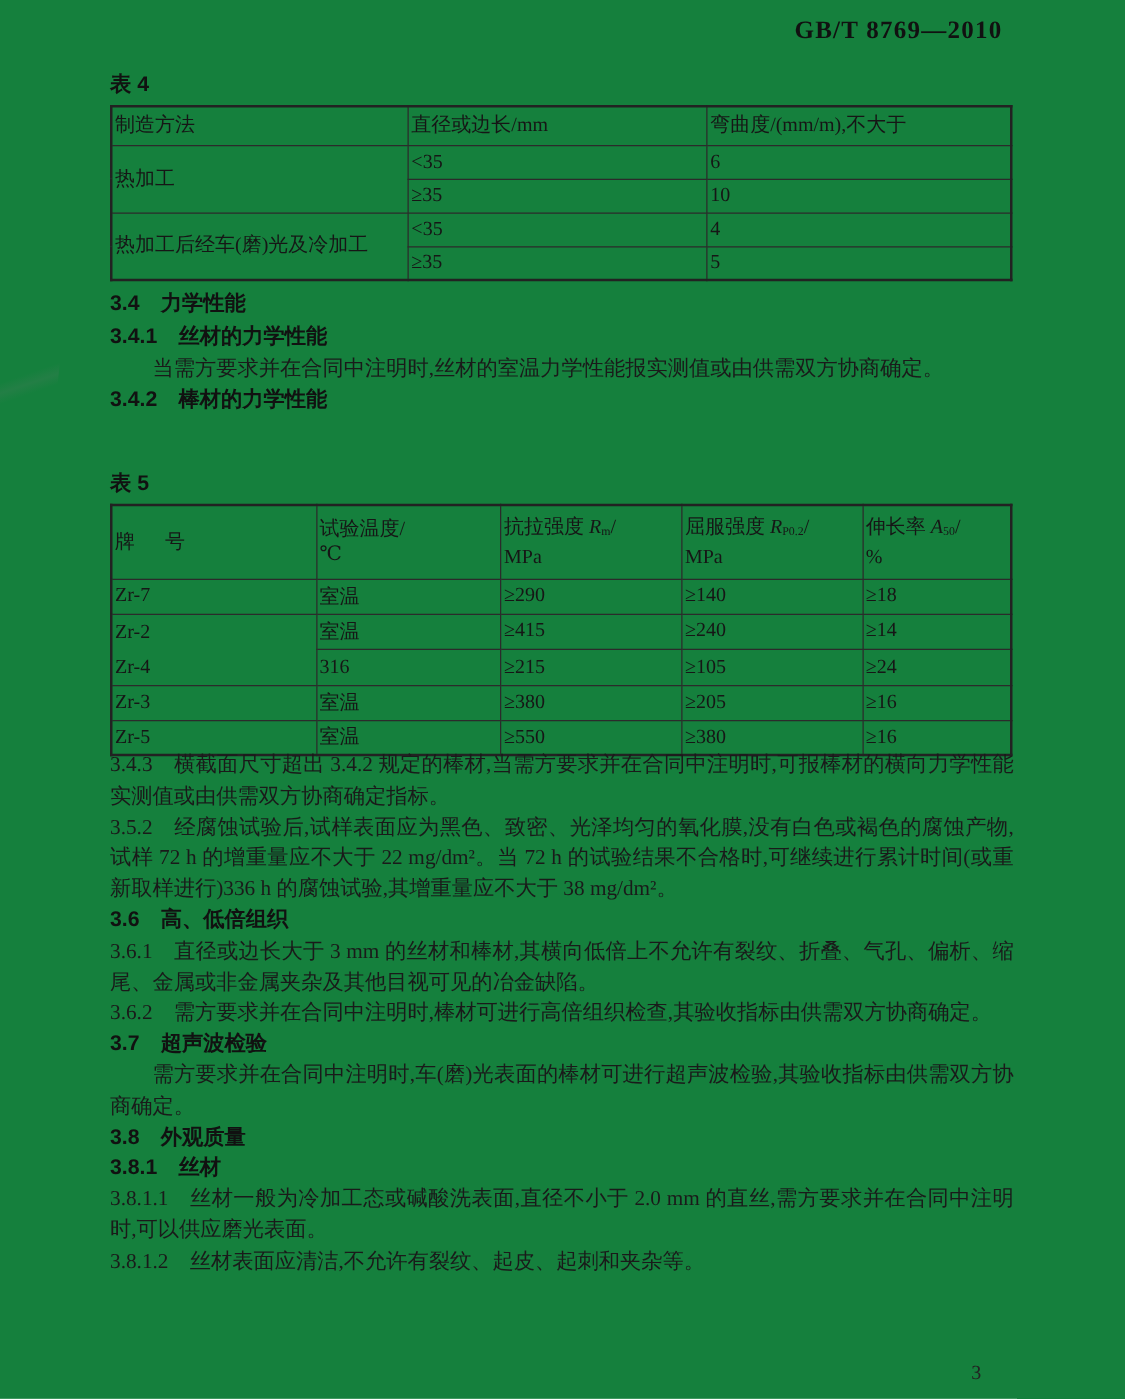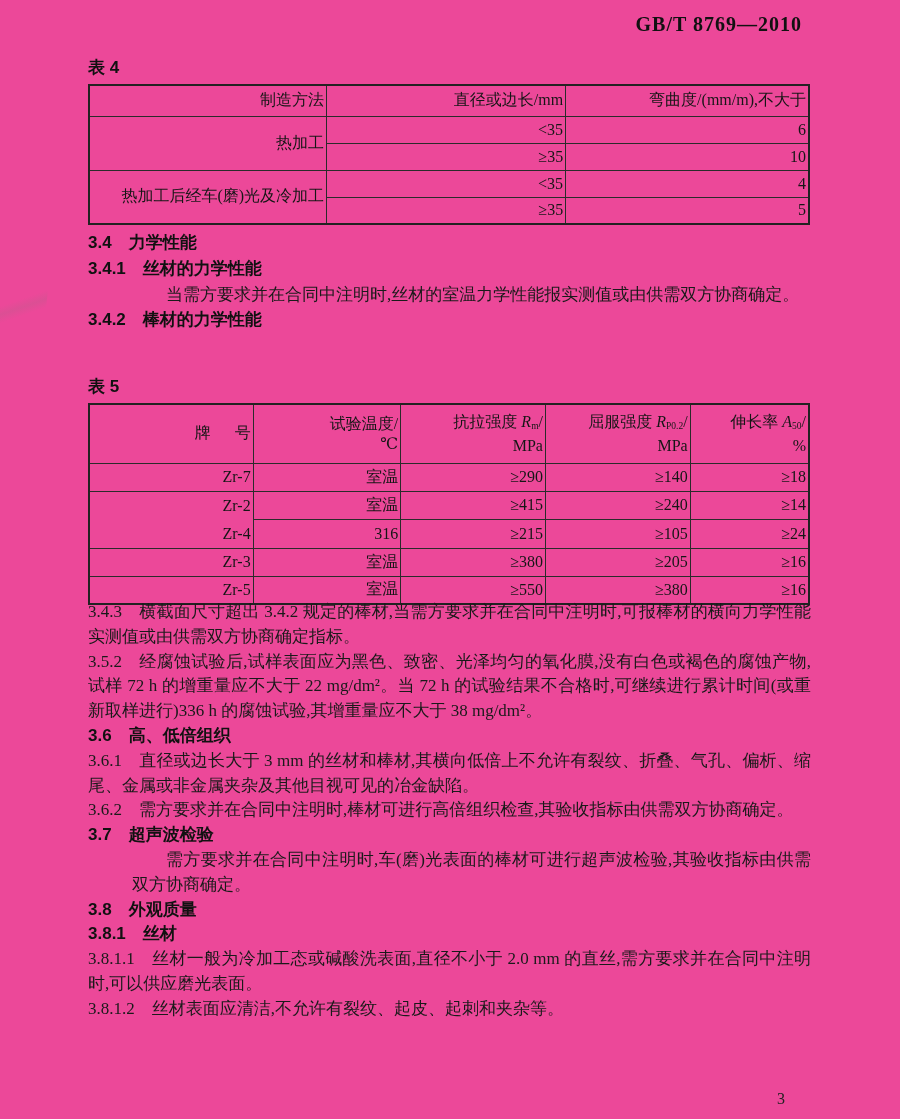--- a/index.html
+++ b/index.html
@@ -1,18 +1,18 @@
 <!DOCTYPE html>
 <html><head>
 <meta charset="utf-8">
 <style>
   html,body{margin:0;padding:0;}
   .page{
     position:relative;width:900px;height:1119px;overflow:hidden;
-    background:#ec4899;color:#1a1a1a;
+    background:#15803d;color:#1a1a1a;
     font-family:"Liberation Serif","DejaVu Serif",serif;
   }
   .std-number{
     position:absolute;top:13px;right:98px;
     font-size:20px;font-weight:700;letter-spacing:1px;color:#111;
     font-family:"Liberation Serif","DejaVu Serif",serif;
   }
   .smudge{
     position:absolute;left:0px;top:262px;width:46px;height:90px;
     background:linear-gradient(155deg,rgba(0,0,0,0) 42%,rgba(120,120,120,0.14) 50%,rgba(0,0,0,0) 58%);
@@ -22,40 +22,40 @@
     font-size:17px;font-weight:700;line-height:20px;
     font-family:"Liberation Sans","DejaVu Sans",sans-serif;color:#111;
   }
   .t4-block{position:absolute;left:88px;top:58px;width:722px;}
   .t5-block{position:absolute;left:88px;top:377px;width:722px;}
   table.tbl{
     border-collapse:collapse;width:100%;table-layout:fixed;margin-top:6px;
     font-size:16px;color:#161616;
   }
   table.tbl td{
-    border:1.5px solid #2b2b2b;text-align:right;vertical-align:middle;
+    border:1.5px solid #2b2b2b;text-align:left;vertical-align:middle;
     padding:0 2px;overflow:hidden;
   }
   table.tbl{border:2px solid #222;}
   .t4 tr{height:27px;}
   .t4 tr.head-row{height:31px;}
   .t5 tr{height:28px;}
   .t5 tr.head-row{height:59px;}
   .t5 .grade-stack div{height:28px;line-height:28px;}
   .sym{font-style:italic;}
   sub.ss{font-size:9.5px;vertical-align:-2px;letter-spacing:0;}
   .hline{line-height:20px;}
   .text-a{position:absolute;left:88px;top:230px;width:723px;font-size:17px;line-height:25.8px;text-align:justify;}
   .text-b{position:absolute;left:88px;top:600px;width:723px;font-size:17px;line-height:24.8px;text-align:justify;}
   .h{
     font-family:"Liberation Sans","DejaVu Sans",sans-serif;font-weight:700;color:#111;
     text-align:left;
   }
   .para{margin:0;}
-  .ind{text-indent:2em;margin-left:44px;}
+  .ind{text-indent:2em;}
   .tolstack{
     display:inline-flex;flex-direction:column;vertical-align:-4px;
     font-size:10.5px;line-height:1.08;text-align:left;
   }
   .page-num{position:absolute;left:777px;top:1090px;font-size:16px;color:#222;}
 </style>
 </head>
 <body>
 
 <div class="page">

